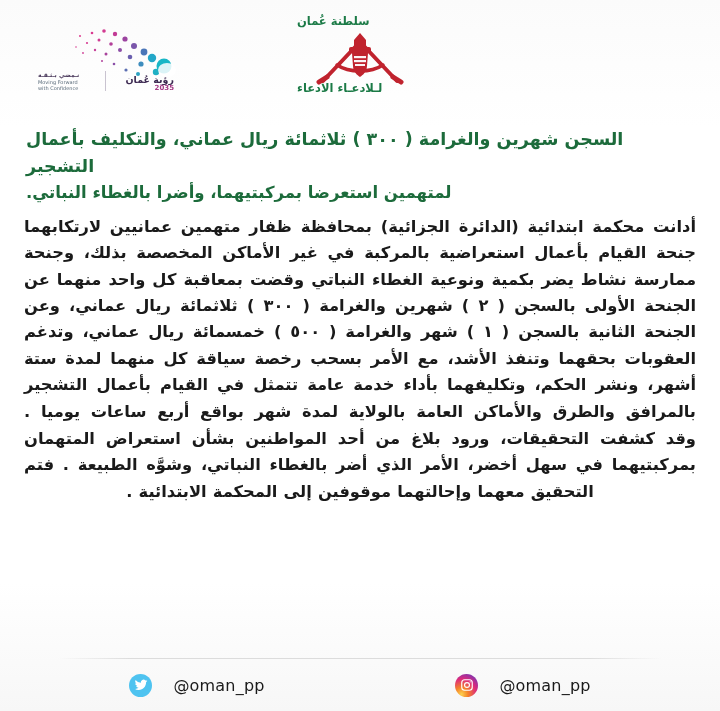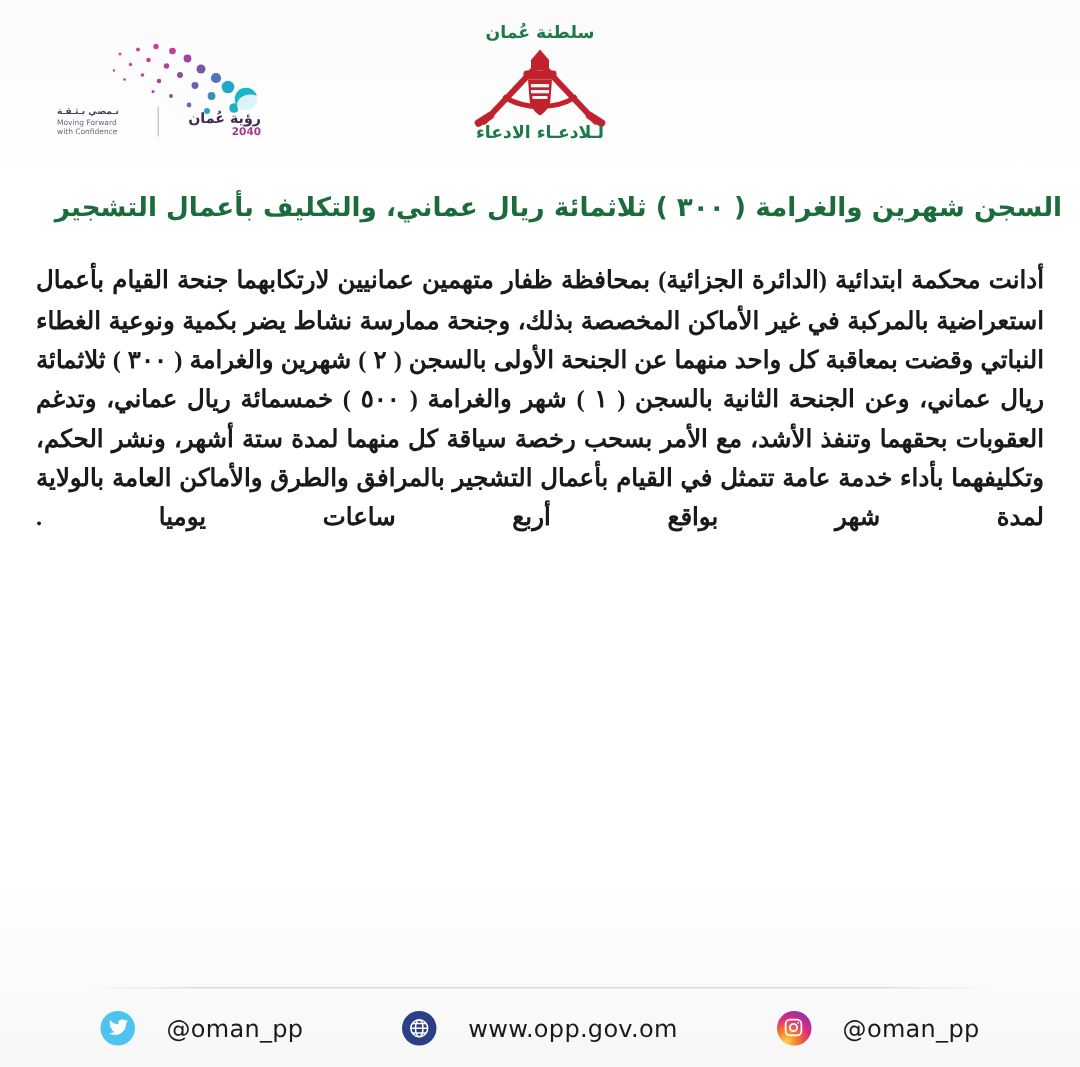--- a/index.html
+++ b/index.html
@@ -96,64 +96,63 @@
     white-space: nowrap;
   }
 
   .opp-emblem {
     position: absolute;
     left: 50%;
     transform: translateX(-50%);
     top: 16px;
     width: 126px;
     height: 96px;
-    text-align: center;
+    text-align: left;
   }
   .emblem-top, .emblem-bottom {
     color: #1b7a46;
     font-weight: bold;
     font-size: 11.5px;
     line-height: 1;
     white-space: nowrap;
   }
   .emblem-top { margin-bottom: -3px; }
   .emblem-bottom { margin-top: -4px; }
   .emblem-art { width: 126px; height: 62px; display:block; }
 
   
   .headline {
     flex: 0 0 auto;
-    text-align: right;
+    text-align: left;
     color: #1c6b3b;
     font-weight: bold;
     font-size: 17.5px;
     line-height: 1.55;
-    padding: 4px 12px 2px 26px;
+    padding: 4px 26px 2px 26px;
     direction: rtl;
   }
   .headline .hl-line { display: block; }
   .headline .hl-line2 { font-size: 16.5px; }
 
   
   .body-text {
     flex: 1 1 auto;
     direction: rtl;
     text-align: justify;
     text-align-last: center;
     color: #1a1a1a;
     font-size: 16.3px;
     line-height: 1.62;
     padding: 6px 24px 0 24px;
     font-weight: bold;
     letter-spacing: 0px;
     word-spacing: 0.5px;
   }
   .body-text p {
-    margin: 13px 0 1px 0;
-    font-family: Liberation Serif, serif;
+    margin: 0 0 1px 0;
   }
   .body-text p.last-line-right {
     text-align-last: justify;
   }
 
   
   .footer-divider {
     flex: 0 0 auto;
     height: 1px;
     margin: 0 58px 0 58px;
@@ -236,21 +235,21 @@
           <circle cx="70" cy="46" r="2.0" fill="#2fa2c2"></circle>
           <circle cx="58" cy="42" r="1.6" fill="#5c6fb2"></circle>
           <circle cx="46" cy="36" r="1.3" fill="#8a4fa8"></circle>
           <circle cx="34" cy="33" r="1.0" fill="#b0439c"></circle>
         </g>
         <ellipse cx="99" cy="42" rx="9" ry="7" fill="#ffffff" opacity="0.85"></ellipse>
       </svg>
 
       <div class="vision-wordmark">
         <div class="vision-ar">رؤية عُمان</div>
-        <div class="vision-num">2040</div>
+        <div class="vision-num">2035</div>
       </div>
 
       <div class="vision-en">
         <div class="en-ar">نـمضي بـثـقـة</div>
         <div class="en-tag">Moving Forward</div>
         <div class="en-tag">with Confidence</div>
       </div>
     </div>
 
     <div class="opp-emblem">
@@ -276,51 +275,41 @@
           <rect x="57" y="35" width="12" height="2.2"></rect>
           <rect x="58" y="39" width="10" height="2"></rect>
         </g>
       </svg>
       <div class="emblem-bottom">لـلادعـاء الادعاء</div>
     </div>
   </div>
 
   <div class="headline">
     <span class="hl-line hl-line1">السجن شهرين والغرامة ( ٣٠٠ ) ثلاثمائة ريال عماني، والتكليف بأعمال التشجير</span>
+    <span class="hl-line hl-line2">لمتهمين استعرضا بمركبتيهما، وأضرا بالغطاء النباتي.</span>
   </div>
 
   <div class="body-text">
     <p class="last-line-right">أدانت محكمة ابتدائية (الدائرة الجزائية) بمحافظة ظفار متهمين عمانيين لارتكابهما جنحة القيام بأعمال استعراضية بالمركبة في غير الأماكن المخصصة بذلك، وجنحة ممارسة نشاط يضر بكمية ونوعية الغطاء النباتي وقضت بمعاقبة كل واحد منهما عن الجنحة الأولى بالسجن ( ٢ ) شهرين والغرامة ( ٣٠٠ ) ثلاثمائة ريال عماني، وعن الجنحة الثانية بالسجن ( ١ ) شهر والغرامة ( ٥٠٠ ) خمسمائة ريال عماني، وتدغم العقوبات بحقهما وتنفذ الأشد، مع الأمر بسحب رخصة سياقة كل منهما لمدة ستة أشهر، ونشر الحكم، وتكليفهما بأداء خدمة عامة تتمثل في القيام بأعمال التشجير بالمرافق والطرق والأماكن العامة بالولاية لمدة شهر بواقع أربع ساعات يوميا .</p>
+    <p>وقد كشفت التحقيقات، ورود بلاغ من أحد المواطنين  بشأن استعراض المتهمان بمركبتيهما في سهل أخضر، الأمر الذي أضر بالغطاء النباتي، وشوَّه الطبيعة . فتم التحقيق معهما وإحالتهما موقوفين إلى المحكمة الابتدائية .</p>
   </div>
 
   <div class="footer-divider"></div>
 
   <div class="footer">
 
     <div class="social-item">
       <span class="social-icon icon-twitter">
         <svg width="14" height="14" viewBox="0 0 24 24" fill="#ffffff">
           <path d="M23 4.9a9.1 9.1 0 0 1-2.6.72 4.5 4.5 0 0 0 2-2.48 9 9 0 0 1-2.86 1.1 4.5 4.5 0 0 0-7.7 4.1A12.8 12.8 0 0 1 2.6 3.6a4.5 4.5 0 0 0 1.4 6 4.4 4.4 0 0 1-2-.57v.06a4.5 4.5 0 0 0 3.6 4.4 4.5 4.5 0 0 1-2 .08 4.5 4.5 0 0 0 4.2 3.12A9 9 0 0 1 1 18.6a12.7 12.7 0 0 0 6.9 2c8.3 0 12.8-6.9 12.8-12.8v-.58A9.1 9.1 0 0 0 23 4.9z"></path>
         </svg>
       </span>
       <span class="social-label">@oman_pp</span>
     </div>
 
-    <div class="social-item">
-      <span class="social-icon icon-web">
-        <svg width="15" height="15" viewBox="0 0 24 24" fill="none" stroke="#ffffff" stroke-width="1.6">
-          <circle cx="12" cy="12" r="9"></circle>
-          <ellipse cx="12" cy="12" rx="4" ry="9"></ellipse>
-          <line x1="3" y1="12" x2="21" y2="12"></line>
-          <line x1="4.6" y1="7" x2="19.4" y2="7"></line>
-          <line x1="4.6" y1="17" x2="19.4" y2="17"></line>
-        </svg>
-      </span>
-      <span class="social-label">www.opp.gov.om</span>
-    </div>
 
     <div class="social-item">
       <span class="social-icon icon-instagram">
         <svg width="14" height="14" viewBox="0 0 24 24" fill="none" stroke="#ffffff" stroke-width="2">
           <rect x="3" y="3" width="18" height="18" rx="5"></rect>
           <circle cx="12" cy="12" r="4.2"></circle>
           <circle cx="17.4" cy="6.6" r="1.1" fill="#ffffff" stroke="none"></circle>
         </svg>
       </span>
       <span class="social-label">@oman_pp</span>

